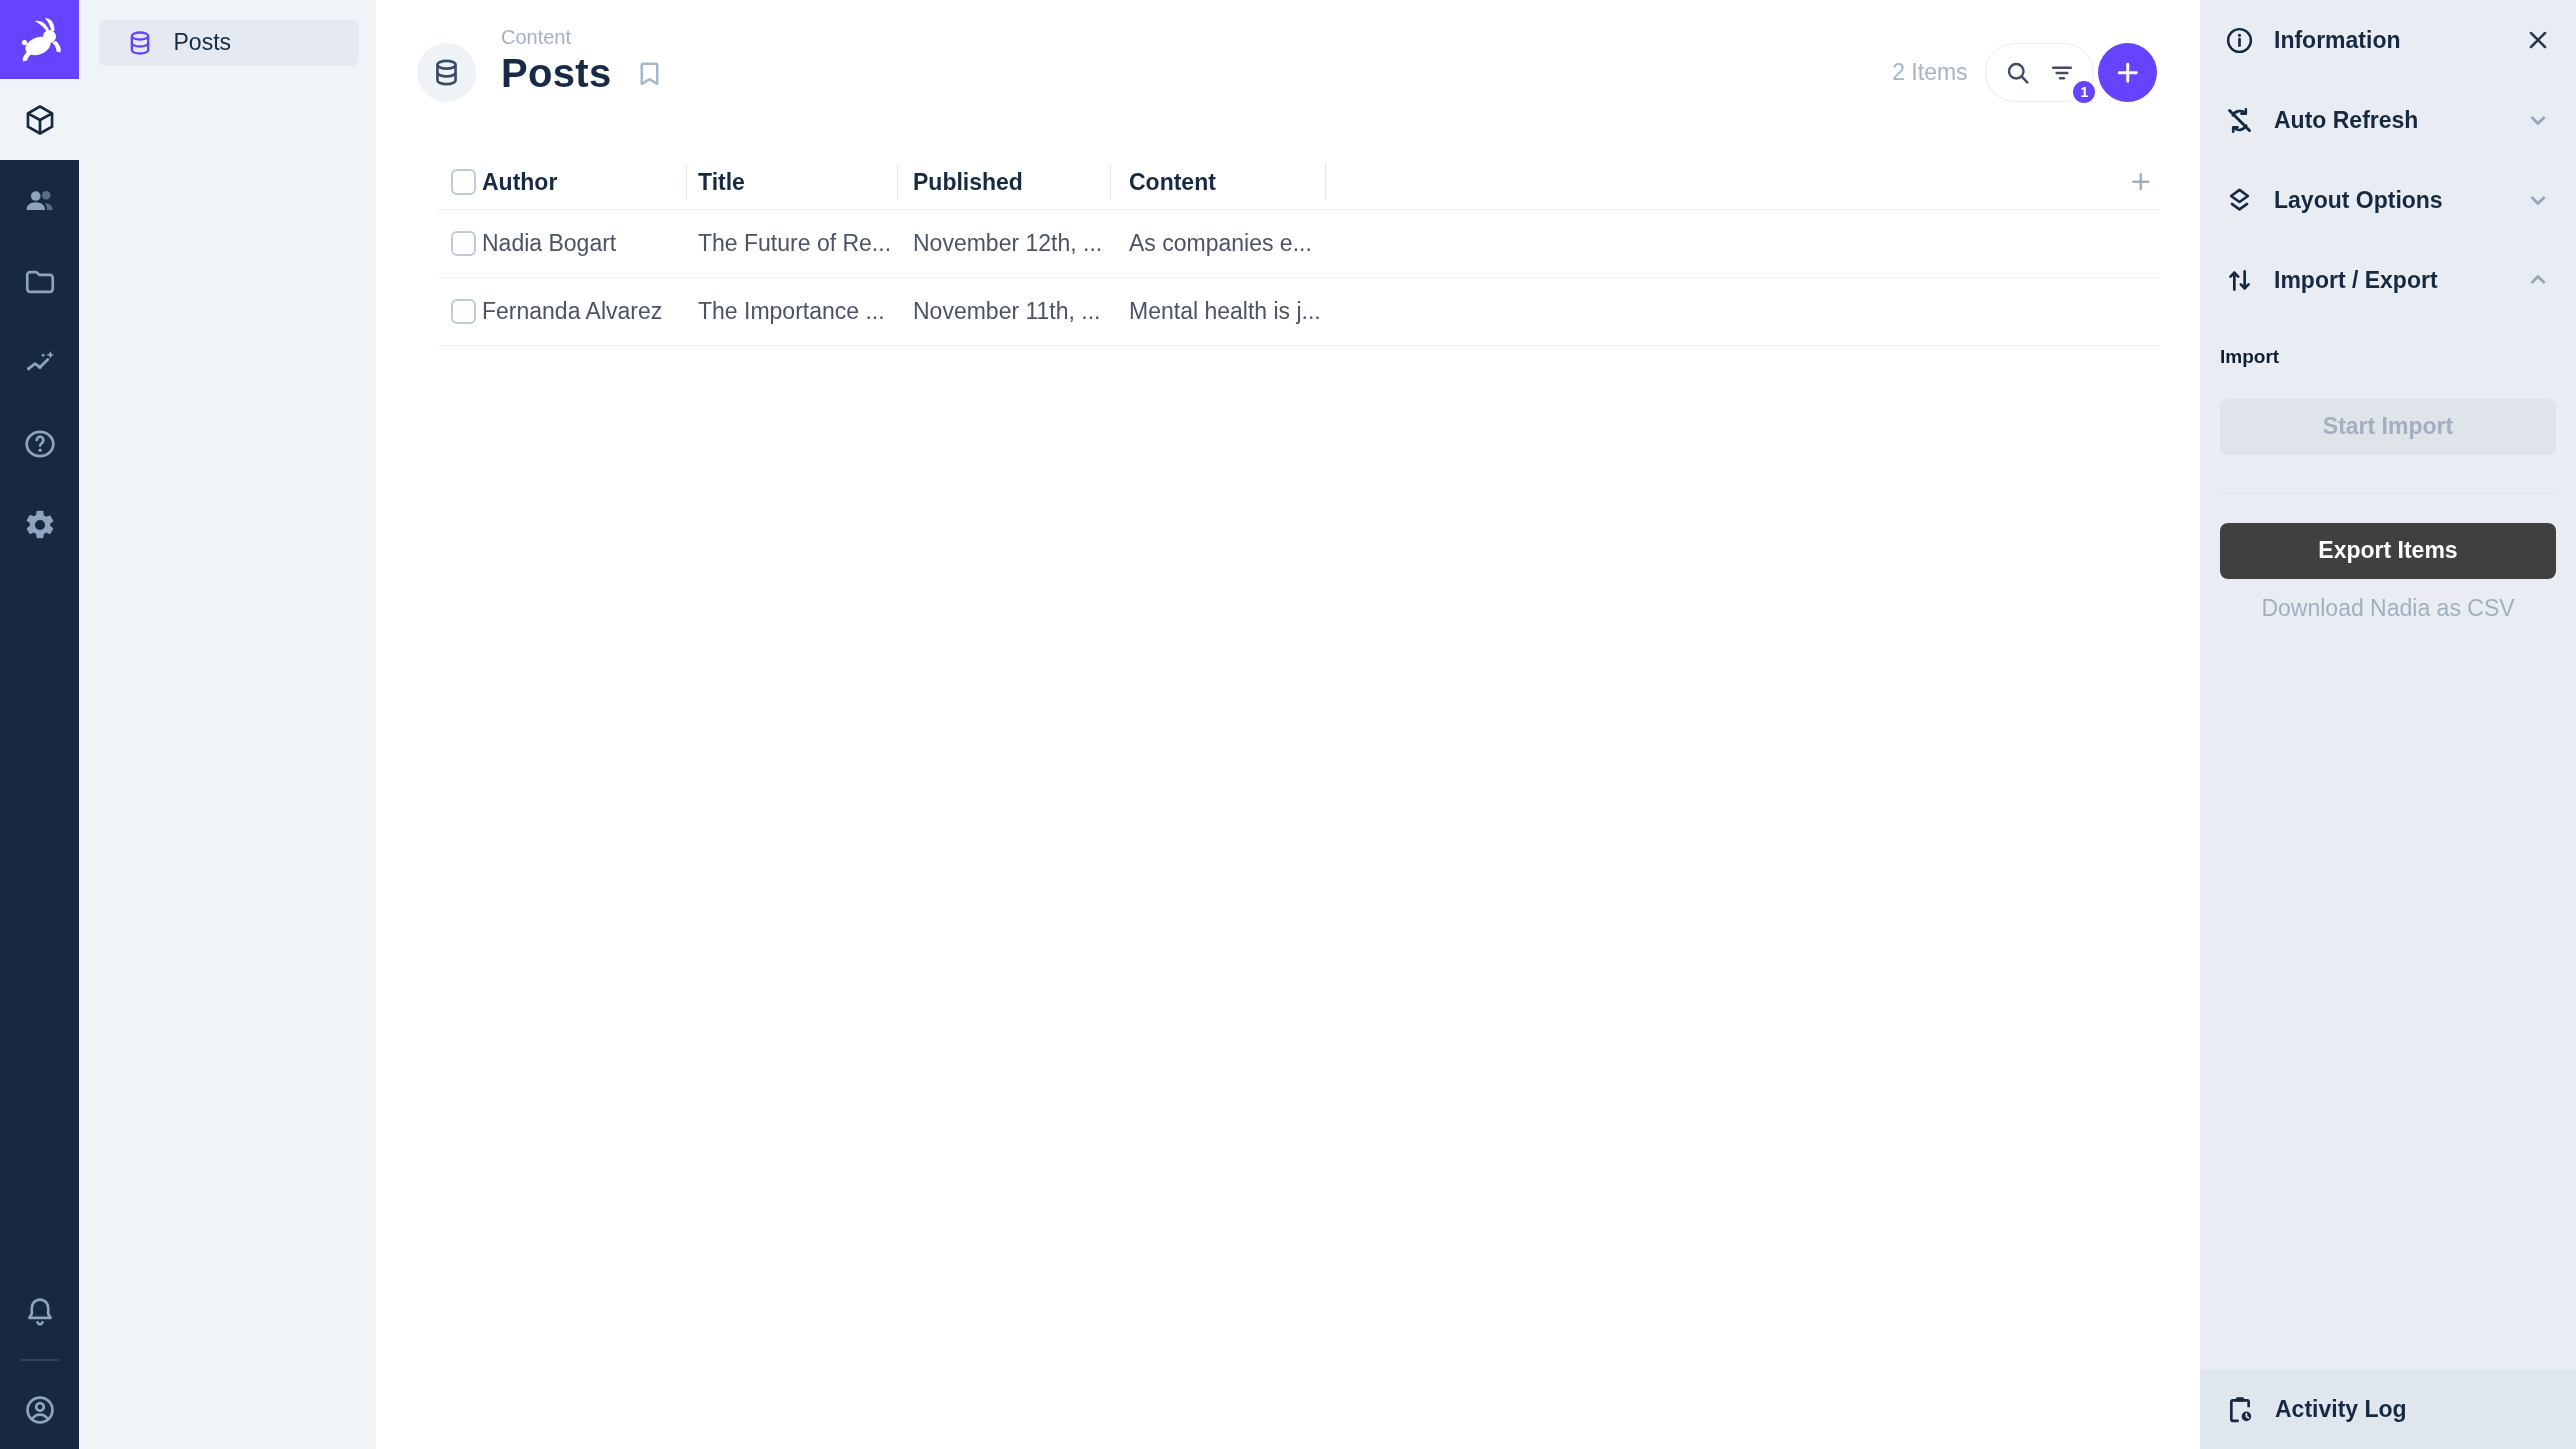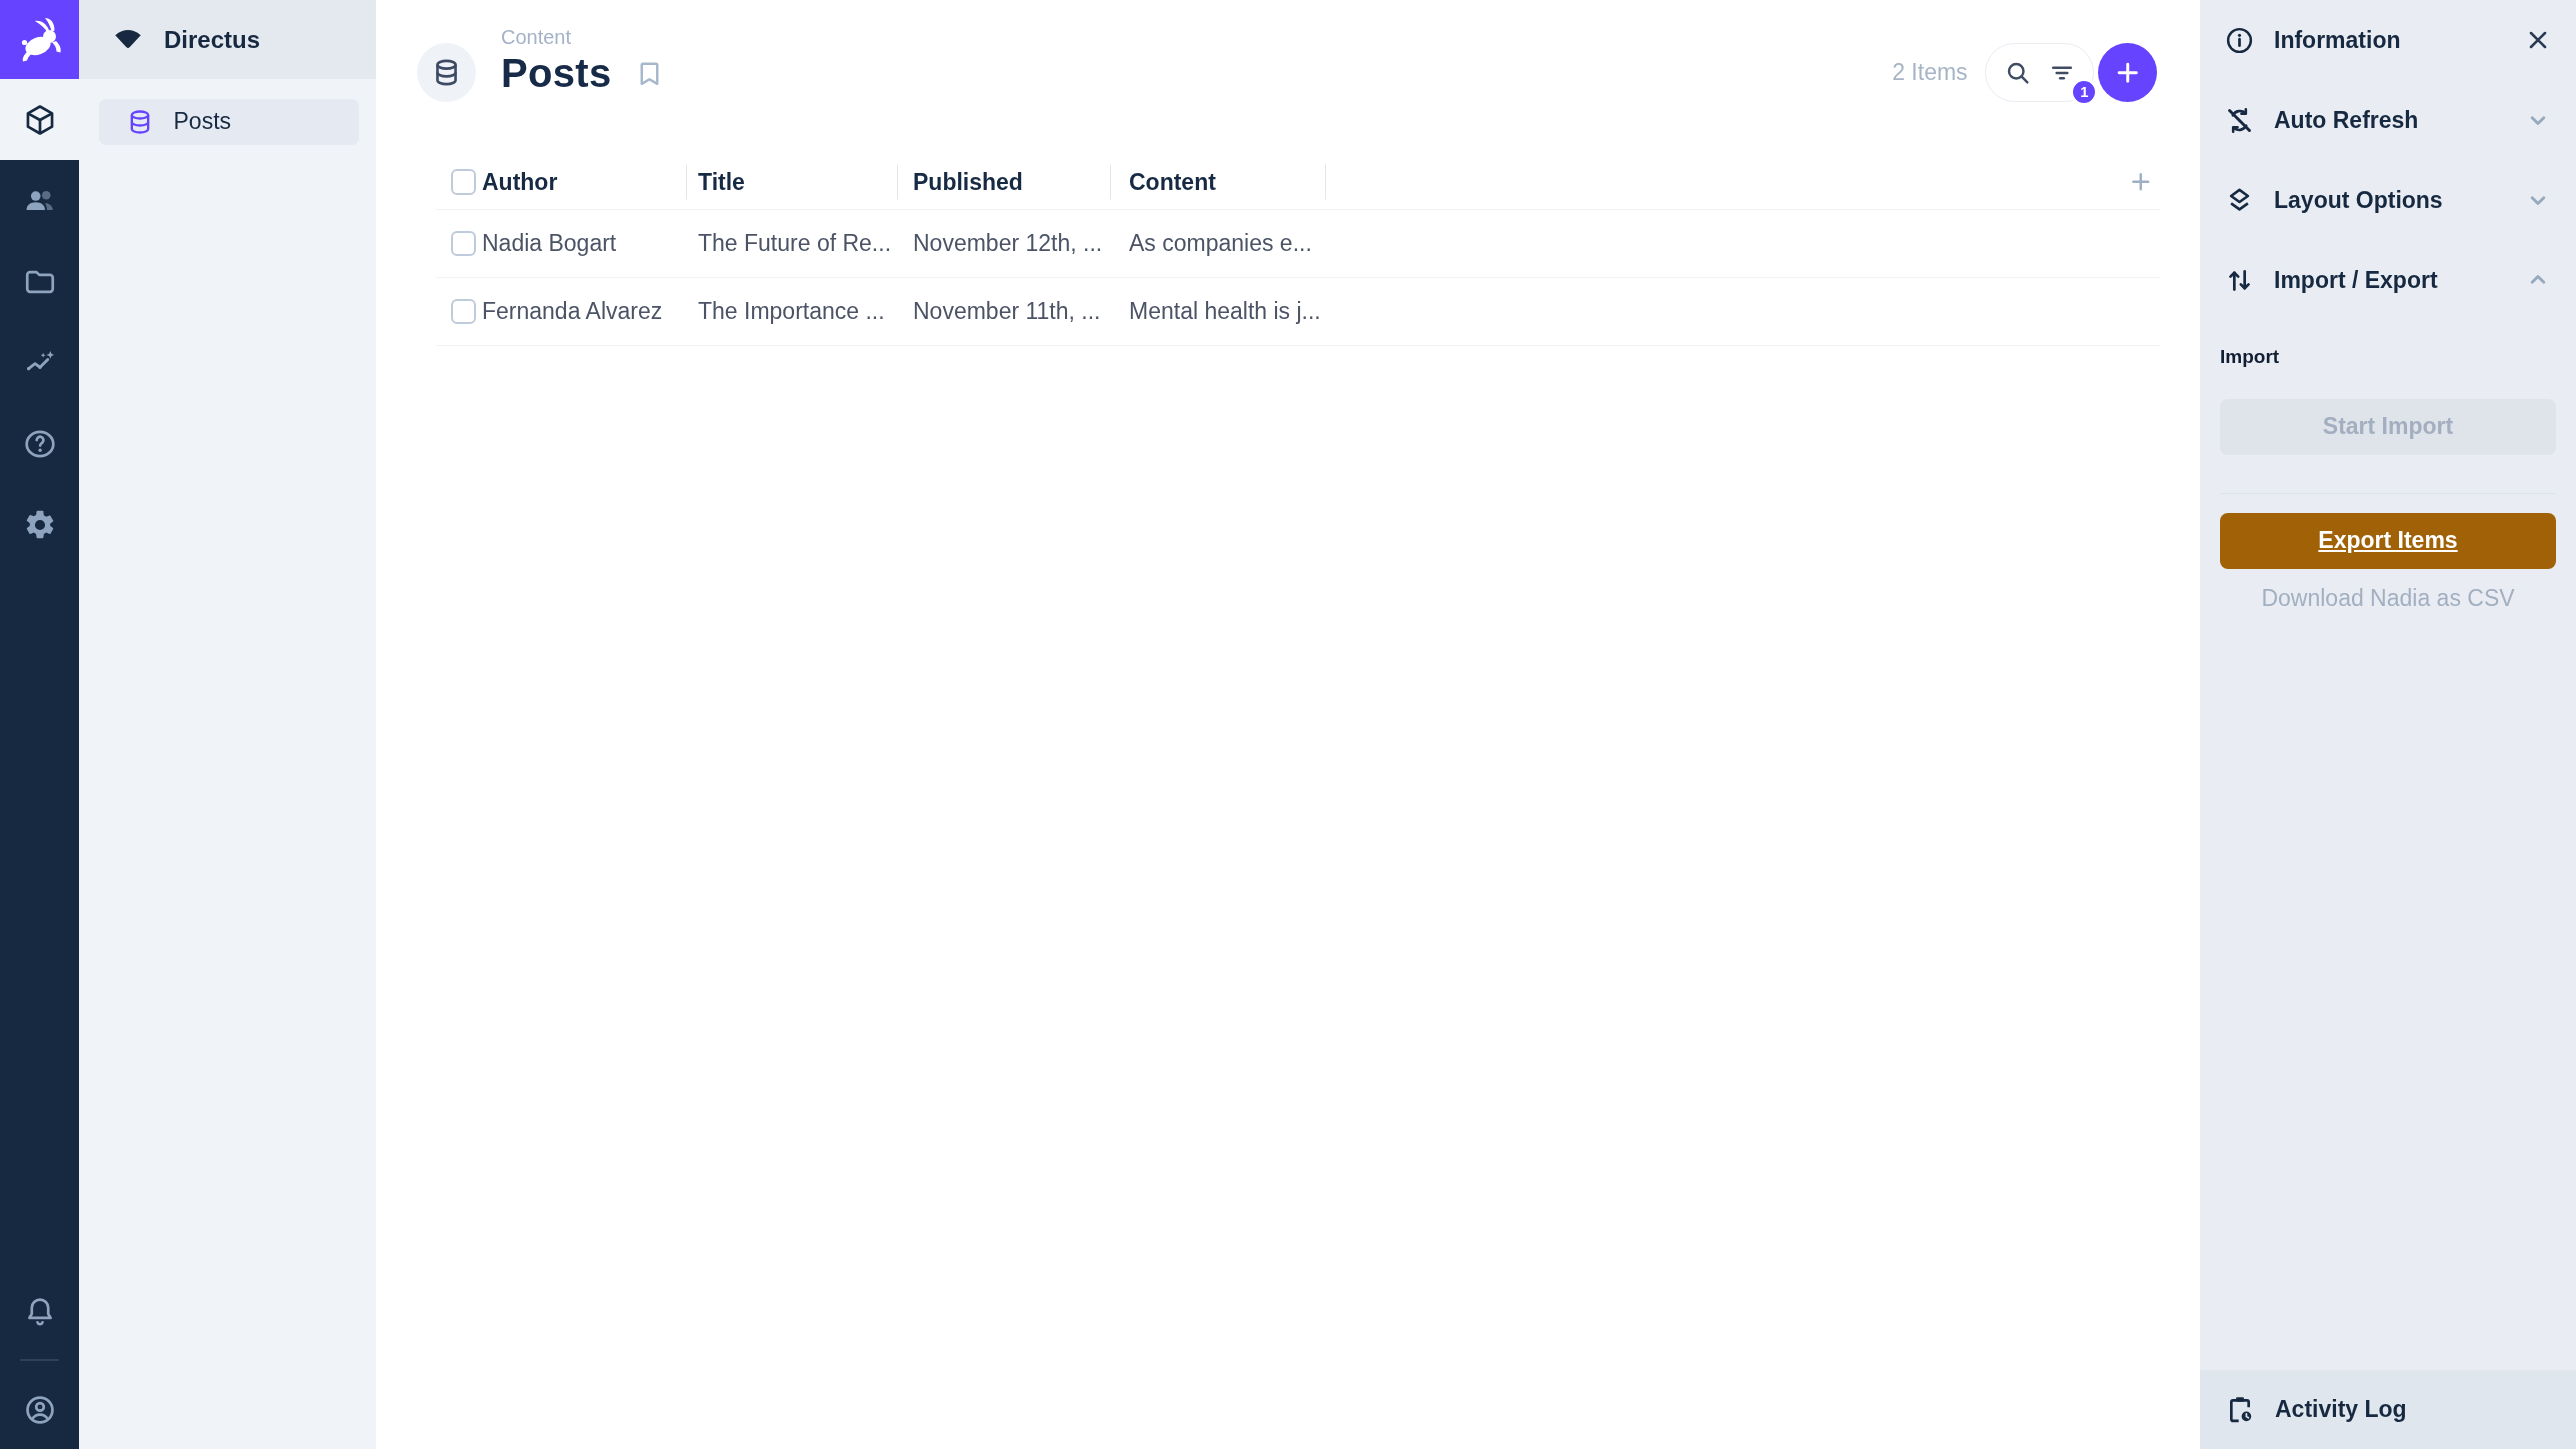--- a/index.html
+++ b/index.html
@@ -79,21 +79,21 @@
   .file-input-wrap { position:relative; margin-top:8px; height:64px; background:#fff; border-radius:9.4px; box-shadow:0 0 0 1.3px rgba(23,41,64,0.04); }
   .folder-chip { position:absolute; left:5.4px; top:5.4px; width:54px; height:54px; border-radius:6.7px; background:#EDF1F6; display:flex; align-items:center; justify-content:center; color:#9FB4CE; }
   .folder-chip svg { width:29.5px; height:29.5px; }
   .file-input { position:absolute; inset:0; width:100%; height:100%; border:none; background:transparent; border-radius:9.4px; padding-left:78px; padding-right:60px; font-size:23px; color:#2A3A52; font-family:inherit; outline:none; }
   .file-input::placeholder { color:#B4C1D4; }
   .attach-btn { position:absolute; right:16px; top:50%; transform:translateY(-50%); color:#A5B3C6; display:flex; cursor:pointer; }
   .attach-btn svg { width:28px; height:28px; }
   .btn { height:56px; border-radius:8px; display:flex; align-items:center; justify-content:center; font-size:23px; font-weight:600; border:none; width:100%; font-family:inherit;text-align:right; }
   .btn-disabled { margin-top:31px; background:#DFE3EA; color:#A3AFC0; cursor:default; }
   .sb-divider { margin-top:38px; height:1.3px; background:#DDE3EA; }
-  .btn-primary { margin-top:19px; background:#a16207; color:#fff; cursor:pointer;text-decoration:underline; }
+  .btn-primary { margin-top:29px; background:#404040; color:#fff; cursor:pointer; }
   .download-link { margin-top:16px; text-align:center; font-size:23px; color:#A2AFC1; cursor:pointer; }
   .sb-spacer { flex:1; }
   .activity-bar { height:79px; background:#E0E6EE; display:flex; align-items:center; padding:0 24px; gap:19px; cursor:pointer; flex-shrink:0; }
   .activity-bar svg { width:32px; height:32px; }
   .activity-bar .sb-icon { color:#172940; display:flex; }
 </style>
 </head>
 <body>
 
 <div class="app">
@@ -185,28 +185,20 @@
         <svg viewBox="0 0 24 24" fill="none" stroke="currentColor" stroke-width="1.9">
           <circle cx="12" cy="12" r="8.8"></circle>
           <circle cx="12" cy="9.8" r="2.7"></circle>
           <path d="M6.4 18.7a6.3 6.3 0 0111.2 0"></path>
         </svg>
       </span>
     </div>
   </div>
 
   <div class="nav">
-    <div class="project-header">
-      <span style="display:flex">
-        <svg viewBox="0 0 24 24" fill="currentColor">
-            <path d="M3 8.6Q12 1.4 21 8.6l-7.7 8.3q-1.3 1.4-2.6 0Z"></path>
-          </svg>
-      </span>
-      <span class="project-name">Directus</span>
-    </div>
     <div class="nav-item">
       <span style="display:flex">
         <svg viewBox="0 0 24 24" fill="none" stroke="currentColor" stroke-width="2">
           <ellipse cx="12" cy="6" rx="7" ry="3"></ellipse>
           <path d="M5 6v6c0 1.7 3.1 3 7 3s7-1.3 7-3V6"></path>
           <path d="M5 12v6c0 1.7 3.1 3 7 3s7-1.3 7-3v-6"></path>
         </svg>
       </span>
       <span class="nav-item-label">Posts</span>
     </div>

